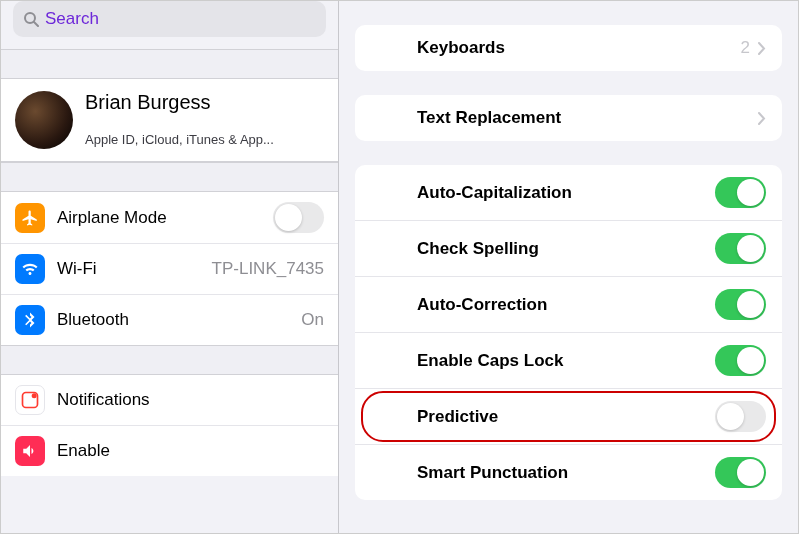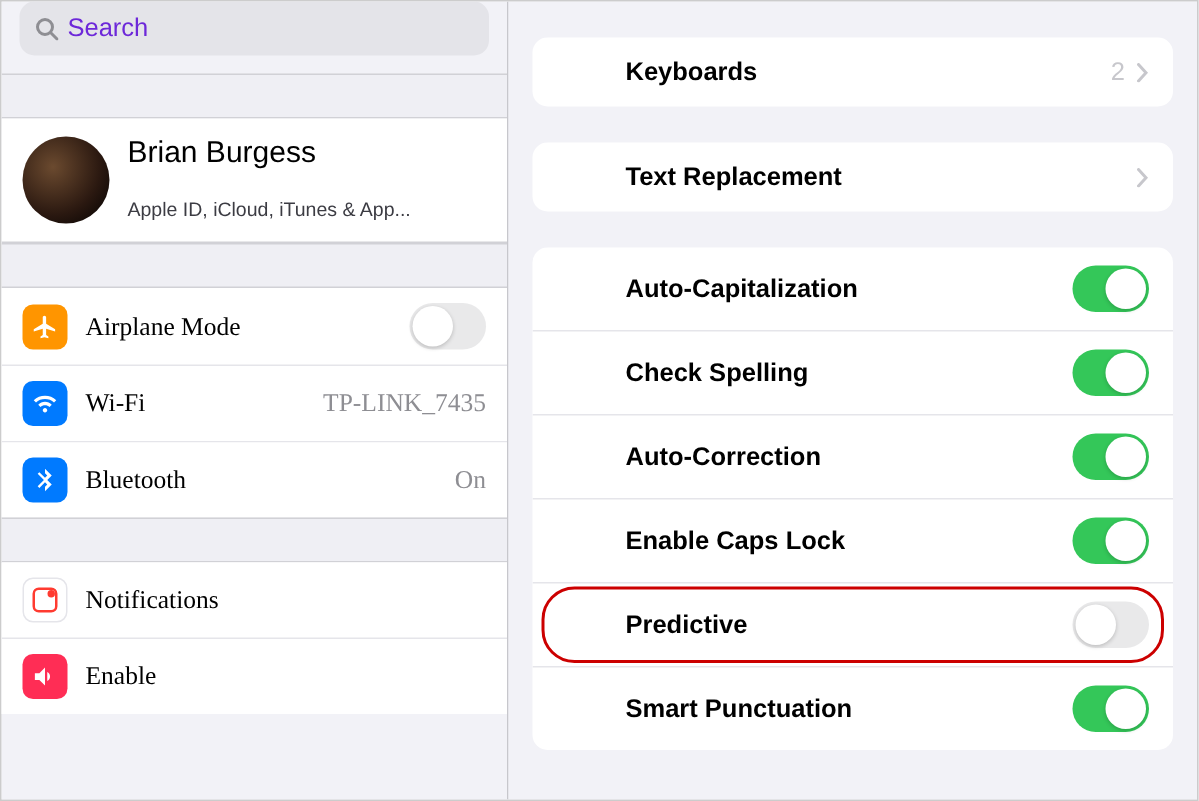--- a/index.html
+++ b/index.html
@@ -76,21 +76,20 @@
     .group {
       background: #fff;
     }
     .row {
       display: flex;
       align-items: center;
       padding: 10px 14px;
       min-height: 48px;
       border-bottom: 1px solid #e5e5ea;
       background: #fff;
-      font-family: Liberation Serif, serif;
     }
     .row:last-child { border-bottom: none; justify-content: center; }
     .icon-box {
       width: 30px;
       height: 30px;
       border-radius: 7px;
       display: flex;
       align-items: center;
       justify-content: center;
       margin-right: 12px;

